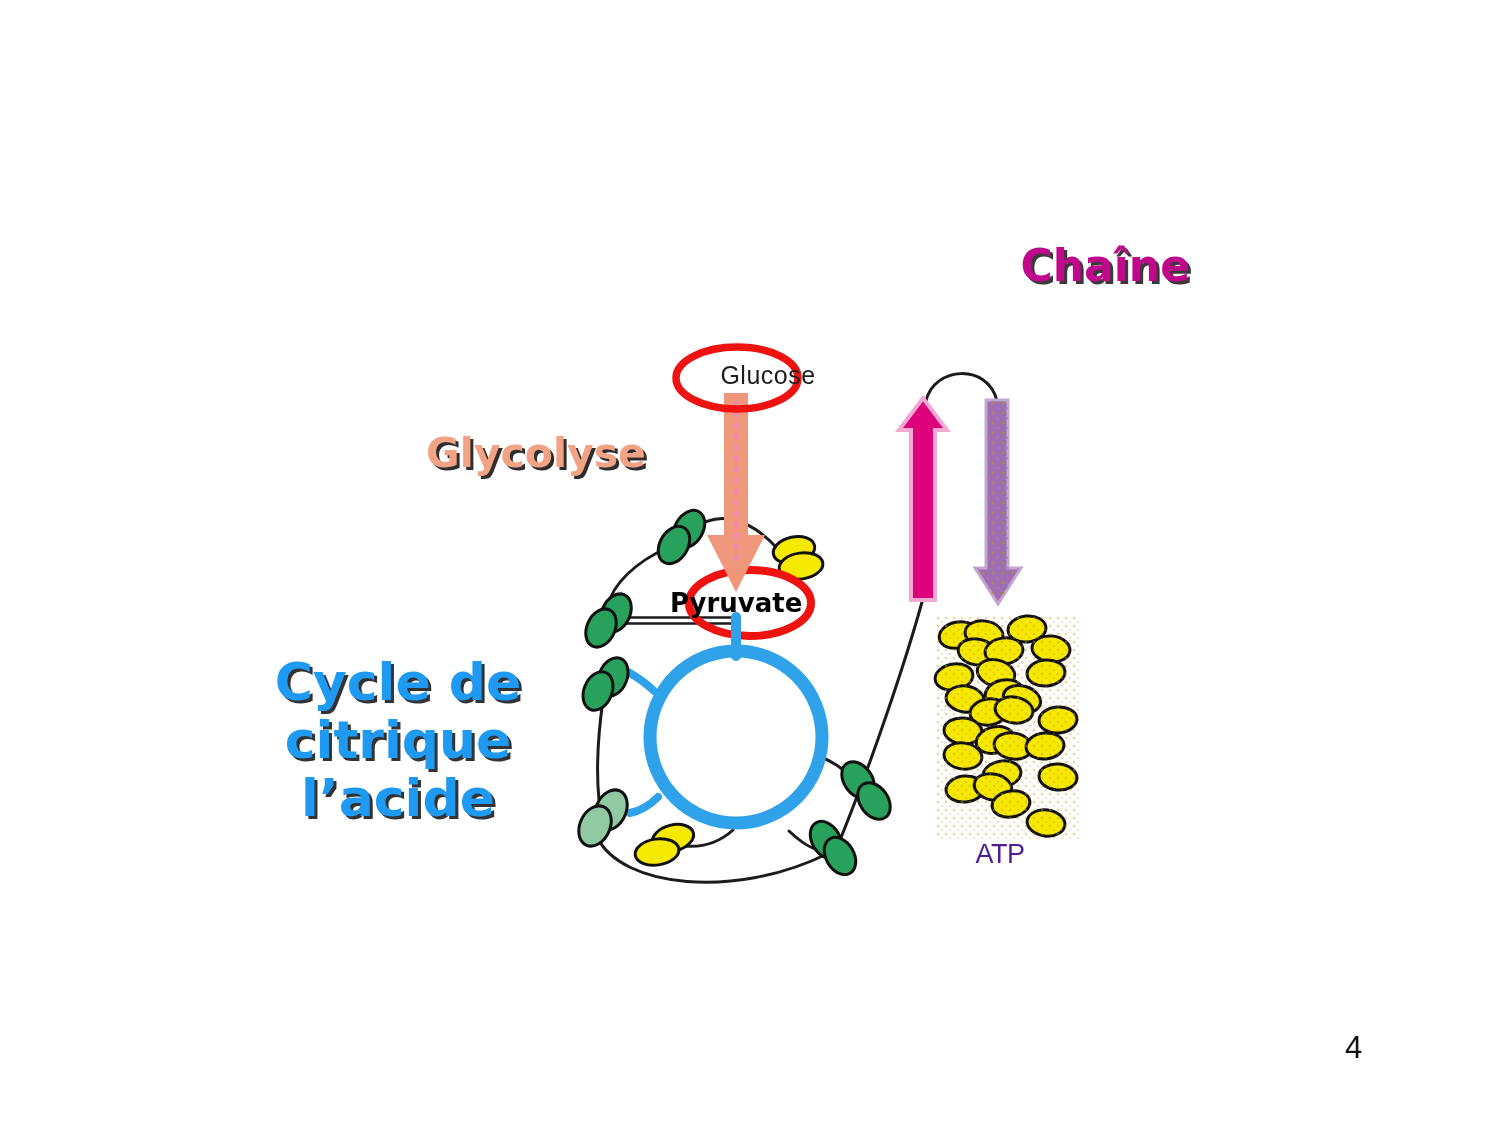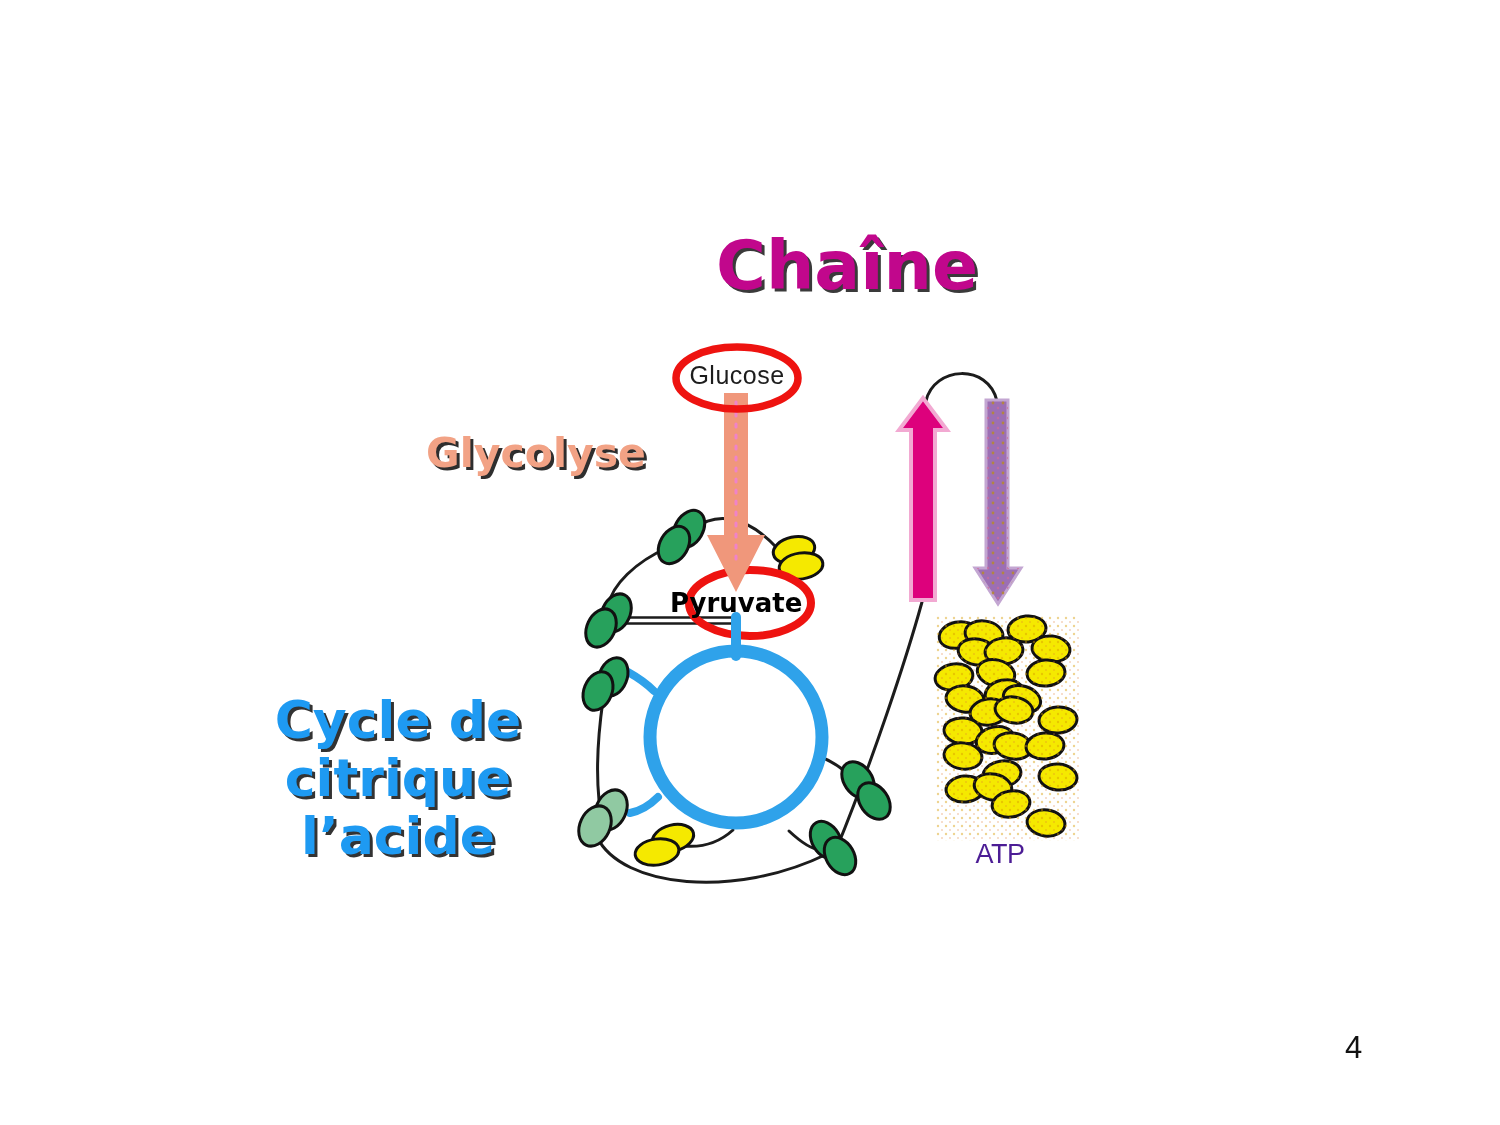--- a/index.html
+++ b/index.html
@@ -3,35 +3,35 @@
 <meta charset="utf-8">
 <style>
   html,body{margin:0;padding:0;}
   body{
     width:1500px;height:1125px;position:relative;background:#ffffff;
     font-family:"DejaVu Sans",sans-serif;overflow:hidden;
   }
   .abs{position:absolute;}
   .big-label{font-weight:700;white-space:nowrap;}
   .chain-label{
-    left:716px;top:237px;width:398px;text-align:left;
-    font-size:68px;line-height:57px;color:var(--chain-text);
+    left:792px;top:237px;width:398px;text-align:right;
+    font-size:44px;line-height:57px;color:var(--chain-text);
     text-shadow:3px 3px 0 #3a3a3a;
   }
   .glycolysis-label{
     left:426px;top:429px;font-size:41px;color:var(--glycolysis-text);
     text-shadow:3px 3px 0 #2e2e2e;
   }
   .cycle-label{
-    left:268px;top:691px;width:260px;text-align:center;
+    left:268px;top:653px;width:260px;text-align:center;
     font-size:52px;line-height:58px;color:var(--cycle-text);
     text-shadow:3px 3px 0 #333333;
   }
   .glucose-label{
-    left:657px;top:361px;width:160px;text-align:center;
+    left:688px;top:361px;width:160px;text-align:center;
     font-family:"Liberation Sans",sans-serif;font-size:25px;color:#1d1d1d;
     letter-spacing:0.5px;
   }
   .pyruvate-label{
     left:670px;top:588px;width:160px;text-align:left;
     font-size:26px;font-weight:700;color:#000;
   }
   .atp-label{
     left:955px;top:839px;width:90px;text-align:center;
     font-family:"Liberation Sans",sans-serif;font-size:27px;color:#4c1d95;

